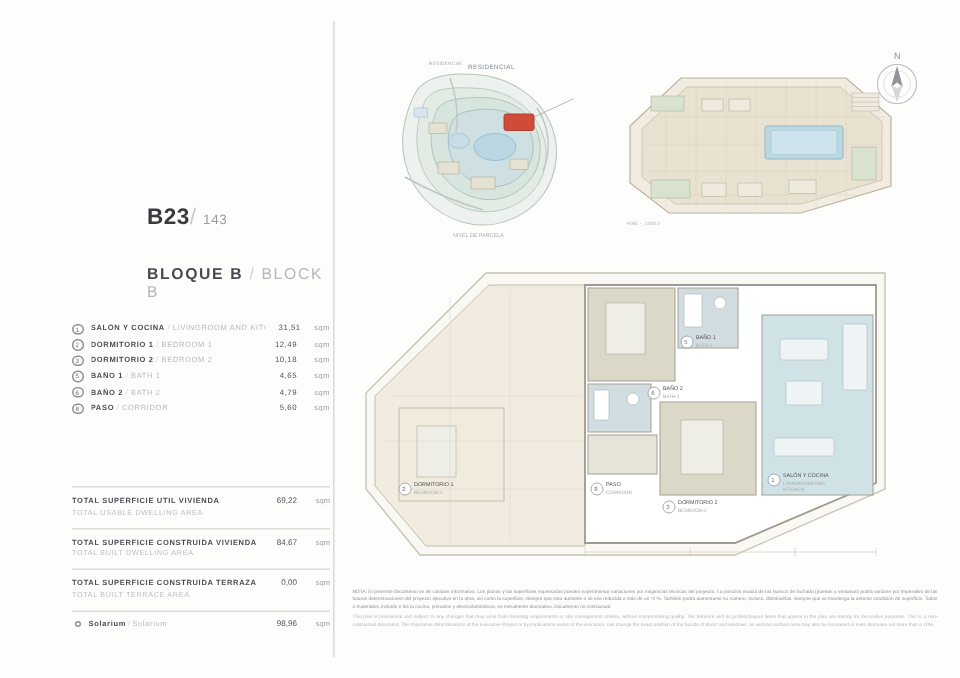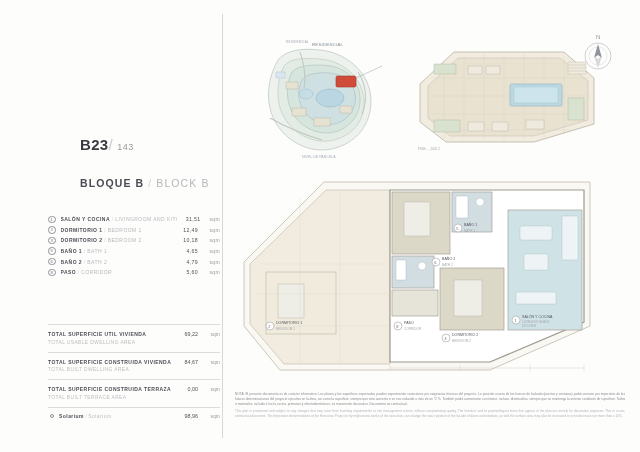--- a/index.html
+++ b/index.html
@@ -23,21 +23,21 @@
     width: 200px; height: 416px;
   }
   .divider-v {
     position: absolute;
     left: 222px; top: 14px;
     width: 1px; height: 424px;
     background: #d8d8d4;
   }
   .title-block {
     position: absolute;
-    left: 62px; top: 118px;
+    left: 80px; top: 118px;
   }
   .ref-line {
     font-size: 15px;
     font-weight: bold;
     letter-spacing: .3px;
     color: #3a3a42;
   }
   .ref-line .num {
     font-weight: normal;
     font-size: 9px;

